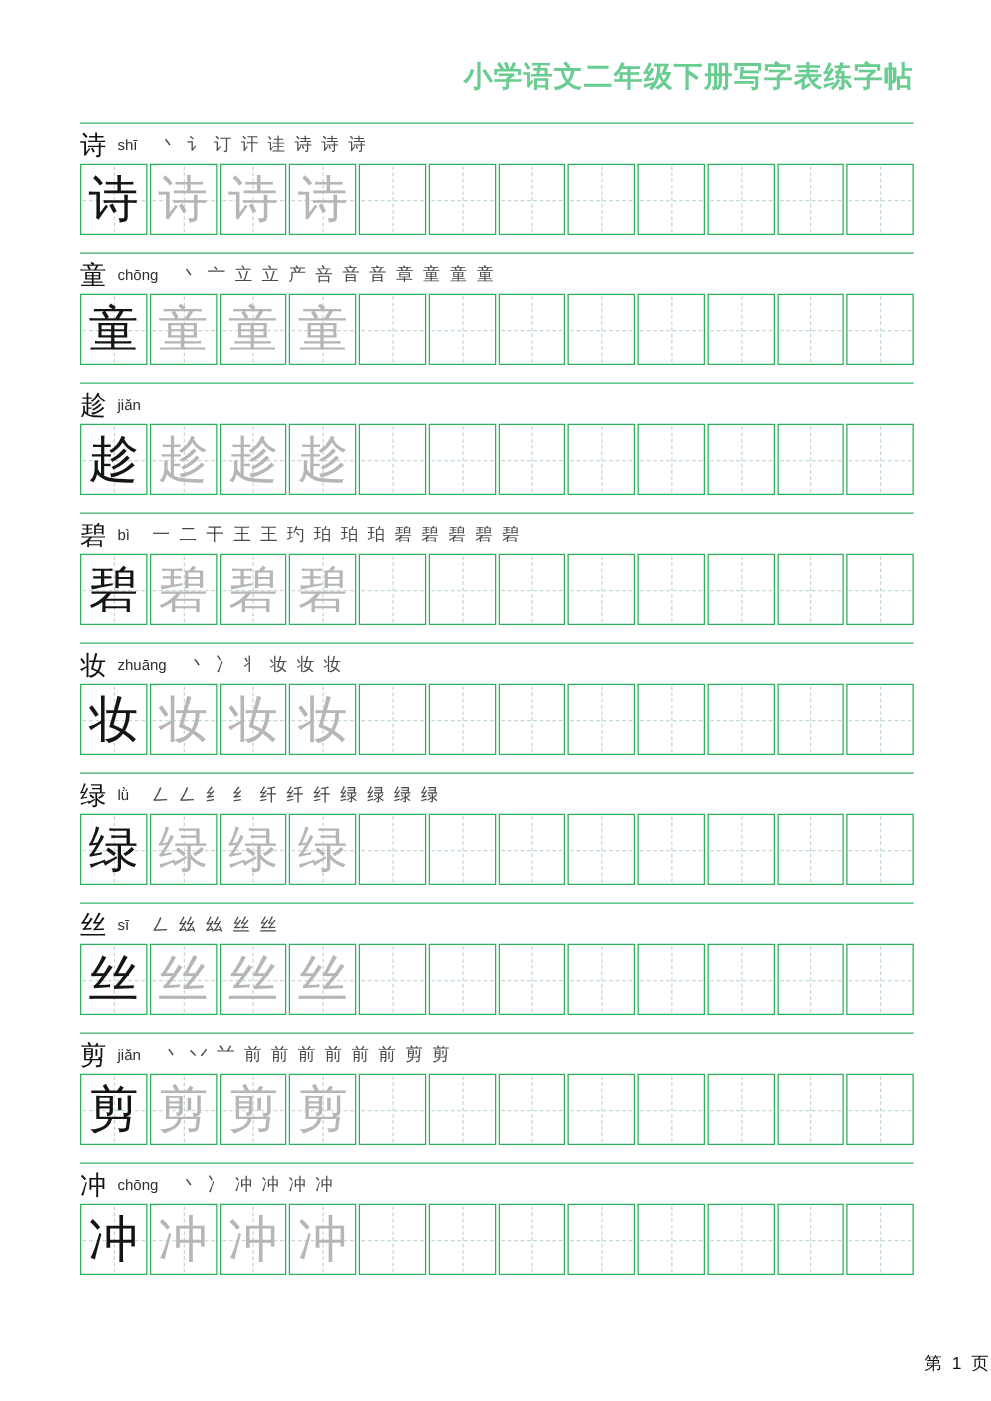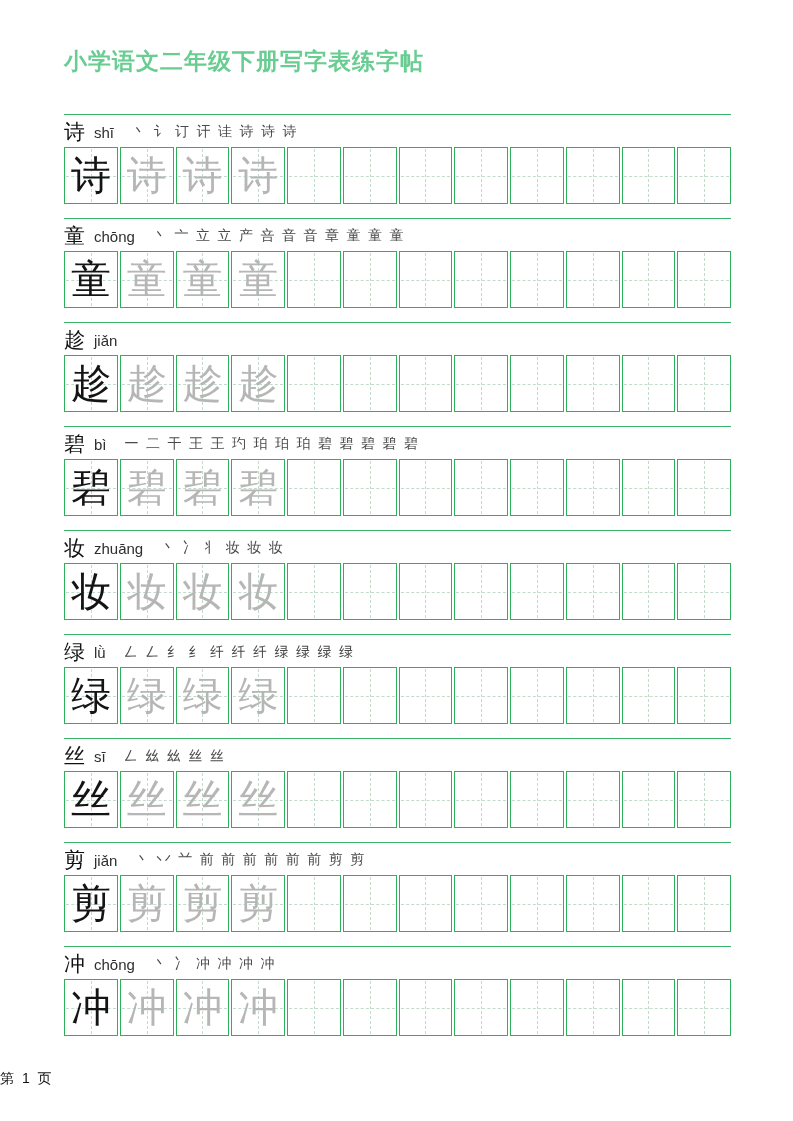--- a/index.html
+++ b/index.html
@@ -19,27 +19,27 @@
     font-family:"Liberation Sans", sans-serif;
     color:var(--ink);
     overflow:hidden;
   }
   .page{
     width:100%;height:100%;
     padding:46px 62px 0 64px;
     position:relative;
   }
   .title{
-    text-align:left;
+    text-align:right;
     color:var(--title-green);
     font-size:23px;
     font-weight:bold;
     letter-spacing:1px;
     line-height:30px;
-    margin-bottom:38px;
+    margin-bottom:22px;
   }
   .rows{width:667px;}
   .row{margin-bottom:14px;}
   .sep{
     border-top:1px solid var(--sep-green);
     margin-bottom:4px;
   }
   .row-header{
     height:26px;
     display:flex;
@@ -47,21 +47,21 @@
     white-space:nowrap;
     overflow:hidden;
   }
   .hchar{
     font-family:"Liberation Serif", serif;
     font-size:21px;
     color:#111;
     line-height:1;
   }
   .pinyin{
-    font-size:15px;
+    font-size:12px;
     color:#2e2e2e;
     margin-left:9px;
   }
   .strokes{
     font-family:"Liberation Serif", serif;
     font-size:14px;
     color:var(--stroke-gray);
     margin-left:18px;
     letter-spacing:2px;
     text-align:right;
@@ -98,22 +98,22 @@
     z-index:1;
     font-family:"Liberation Serif", serif;
     font-size:40px;
     line-height:1;
   }
   .glyph.main{color:#141414;}
   .glyph.trace{color:var(--traced-gray);}
   .footer{
     position:absolute;
     left:0;right:0;
-    bottom:33px;
-    text-align:left;
+    bottom:21px;
+    text-align:right;
     font-size:14px;
     color:#111;
     letter-spacing:2px;
   }
 </style>
 </head>
 <body>
 
 <div class="page">
   <div class="title">小学语文二年级下册写字表练字帖</div>

